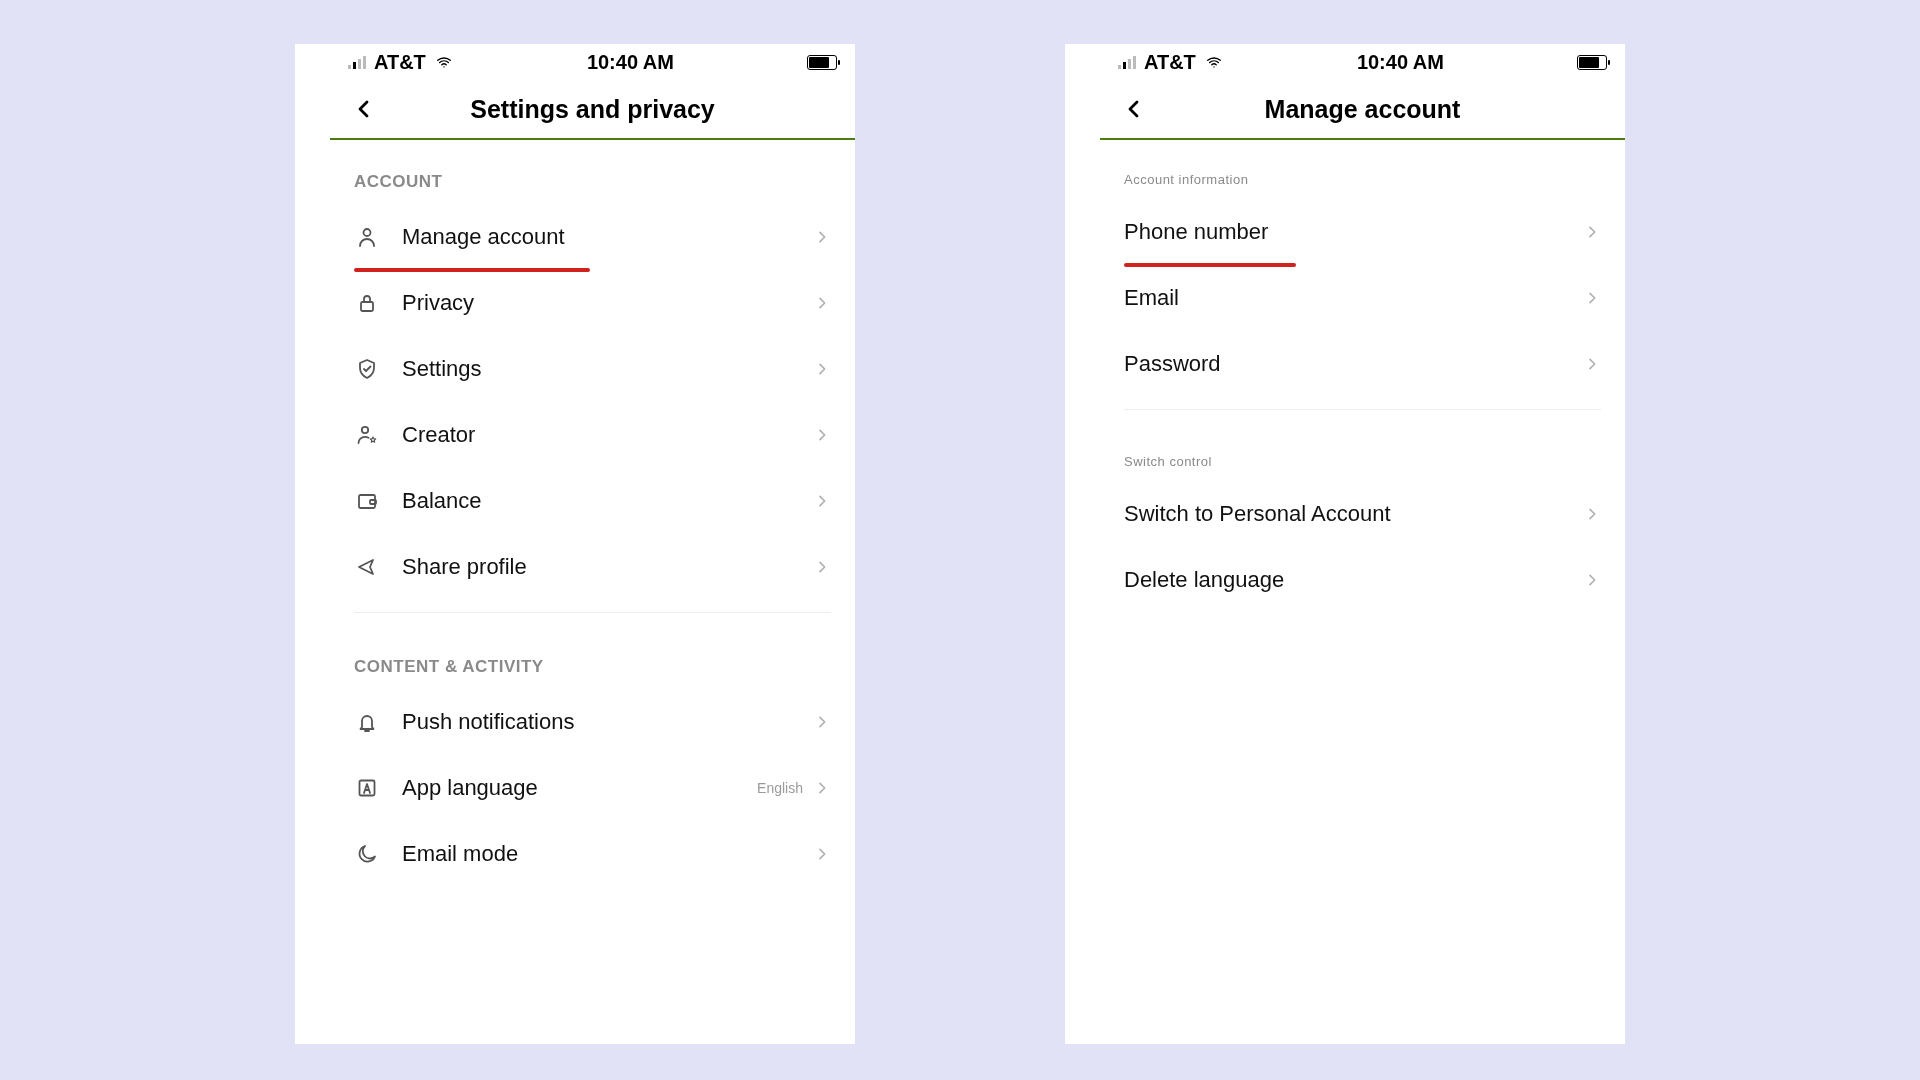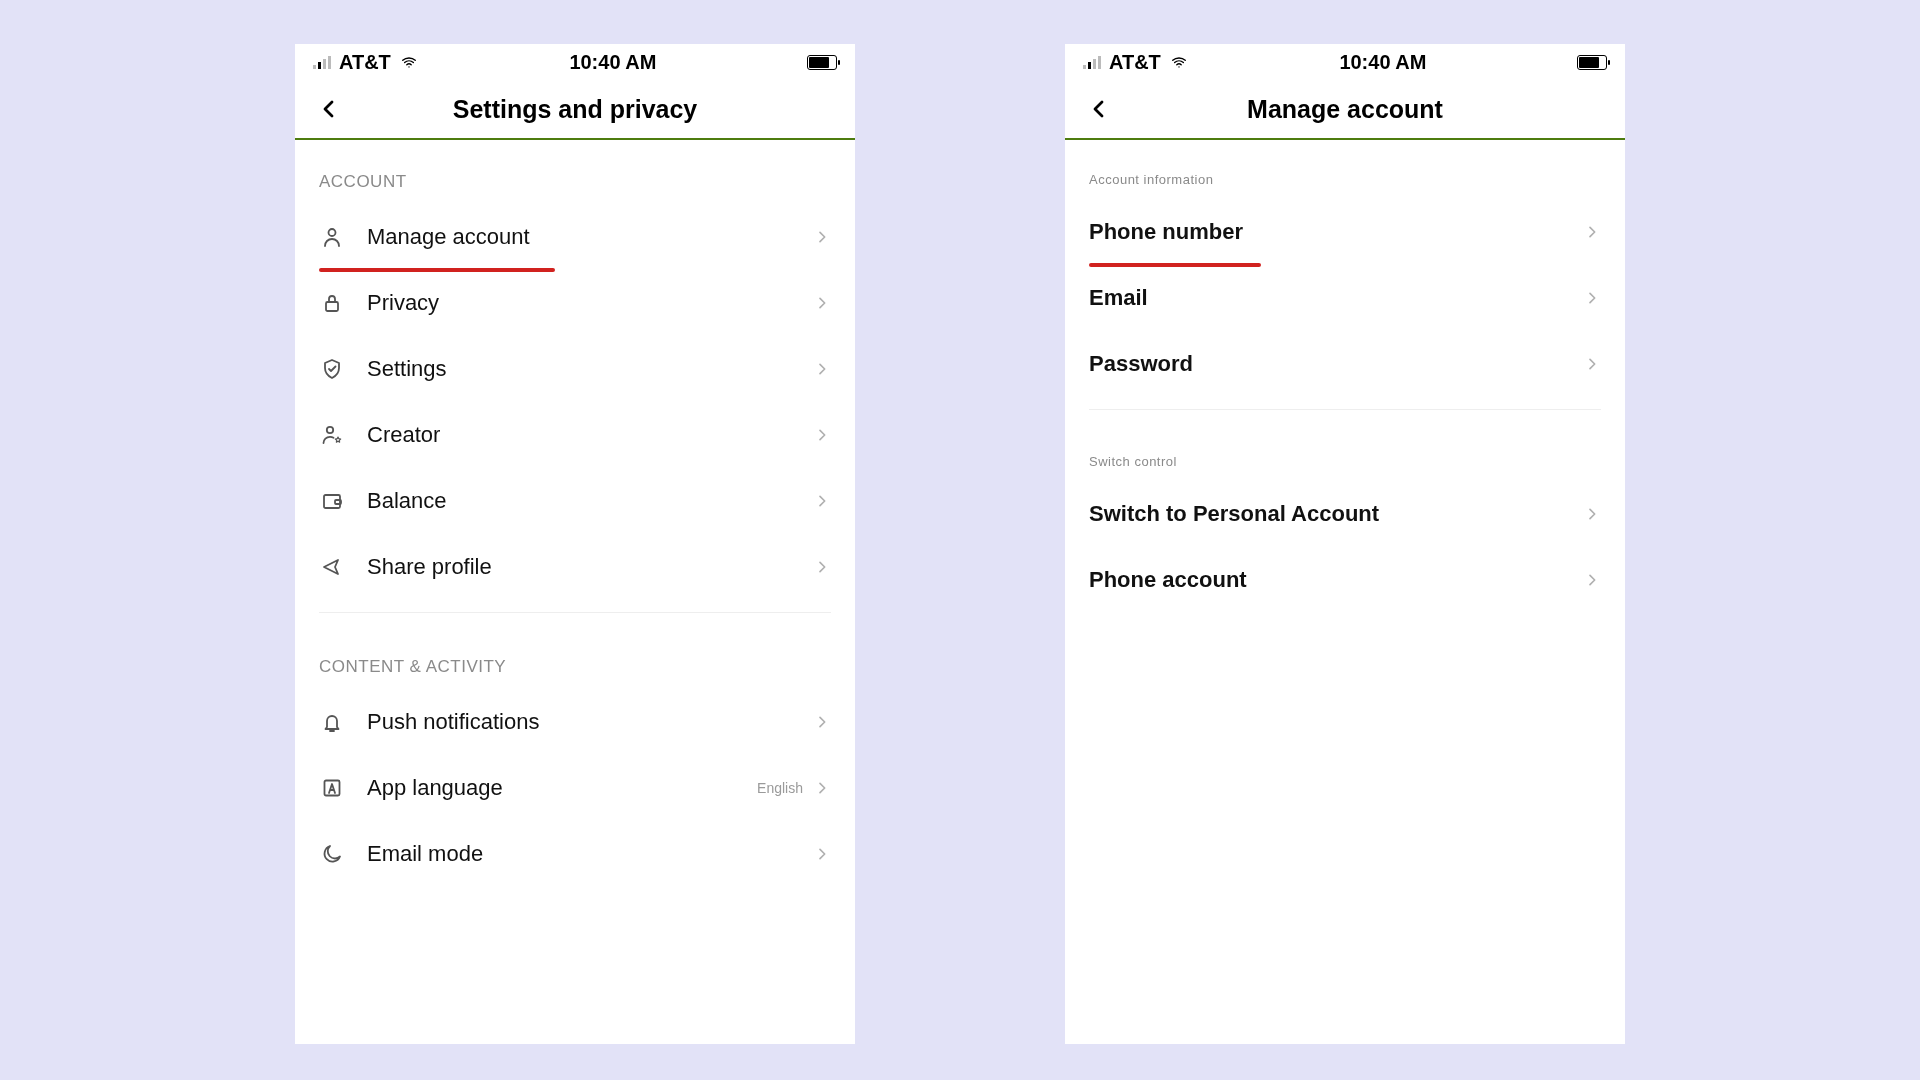--- a/index.html
+++ b/index.html
@@ -13,20 +13,21 @@
     align-items: flex-start;
     padding-top: 44px;
     gap: 210px;
   }
   .phone {
     width: 560px;
     height: 1000px;
     background: #fff;
     overflow: hidden;
     position: relative;
+    padding-left: 35px;
   }
   .status-bar {
     height: 36px;
     display: flex;
     align-items: center;
     justify-content: space-between;
     padding: 0 18px;
     font-size: 20px;
     font-weight: 600;
     color: #000;
@@ -93,21 +94,21 @@
     font-size:25px;
     font-weight:700;
     color:#000;
   }
   .section-header {
     padding: 32px 24px 12px 24px;
     font-size:13px;
     color:#8a8a8a;
     letter-spacing:0.5px;
   }
-  .section-header.caps { text-transform:uppercase; font-weight:400; font-size:17px; }
+  .section-header.caps { text-transform:uppercase; font-weight:700; font-size:17px; }
   .row {
     display:flex;
     align-items:center;
     padding: 20px 24px;
     cursor:pointer;
     position:relative;
   }
   .row.withicon { padding-left:24px; }
   .row .icon {
     width:26px; height:26px;
@@ -134,21 +135,21 @@
     position:absolute;
     height:4px;
     background:#d1221f;
     border-radius:2px;
   }
   .divider {
     height:1px;
     background:#eee;
     margin:12px 24px;
   }
-  .noicon .label { padding-left:0;font-weight:bold; }
+  .noicon .label { padding-left:0; }
 </style>
 </head>
 <body>
 
 <svg width="0" height="0" style="position:absolute">
   <defs>
     <symbol id="chevron-right" viewBox="0 0 24 24">
         <polyline points="9 5 16 12 9 19" fill="none" stroke="currentColor" stroke-width="2.5" stroke-linecap="round" stroke-linejoin="round"></polyline>
       </symbol>
     <symbol id="chevron-left" viewBox="0 0 24 24">
@@ -435,20 +436,20 @@
     <span class="label">Switch to Personal Account</span>
     <span class="chev">
         <svg width="16" height="16">
           <use href="#chevron-right"></use>
         </svg>
       </span>
   </div>
 
 
   <div class="row noicon">
-    <span class="label">Phone account</span>
+    <span class="label">Delete language</span>
     <span class="chev">
         <svg width="16" height="16">
           <use href="#chevron-right"></use>
         </svg>
       </span>
   </div>
 </div>
 
 </body></html>

